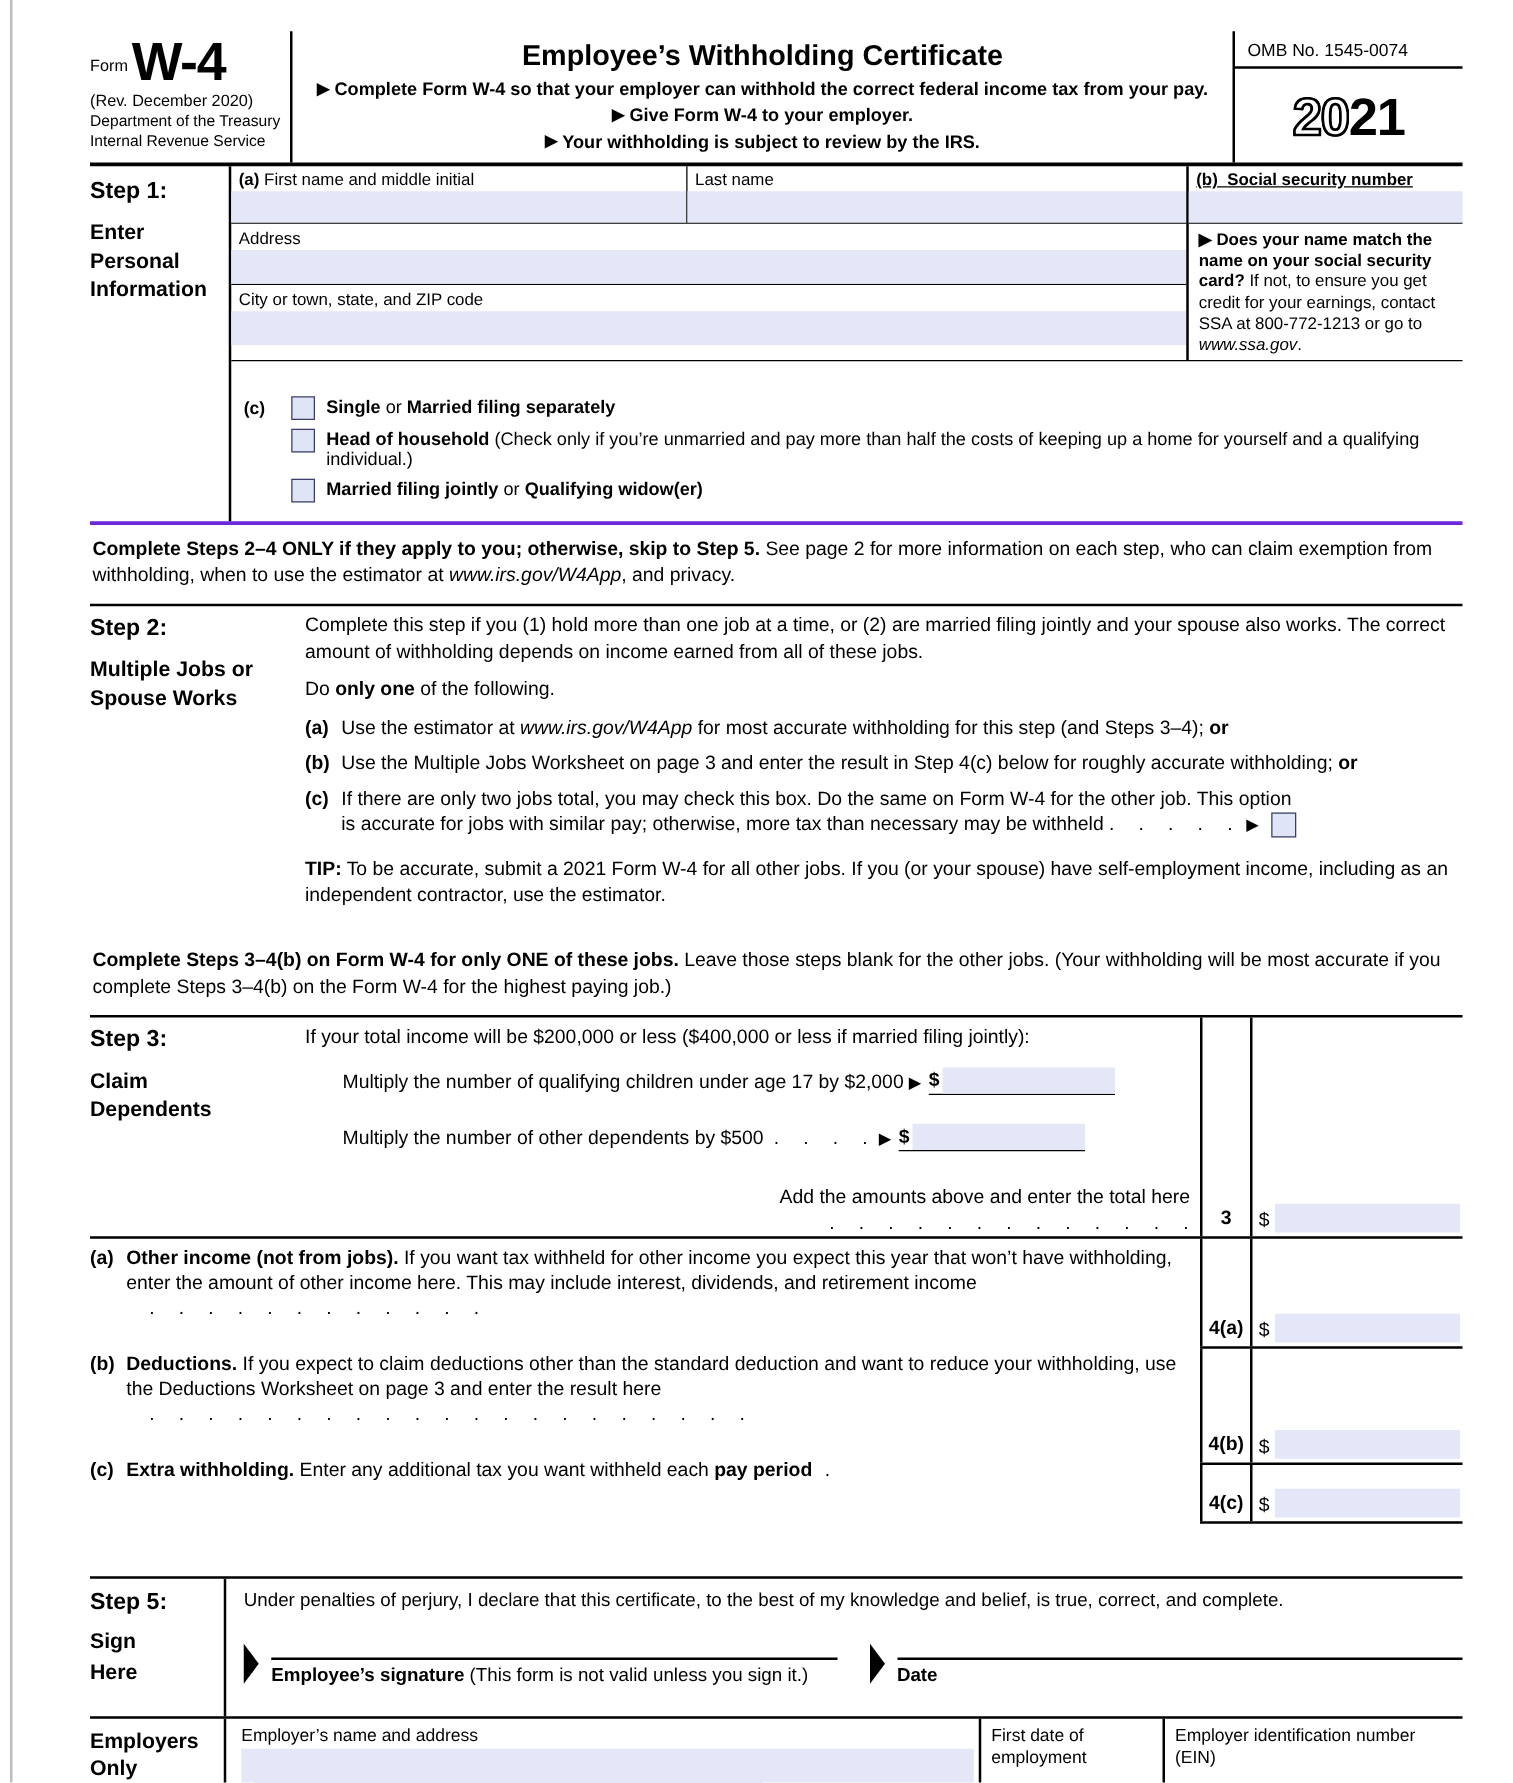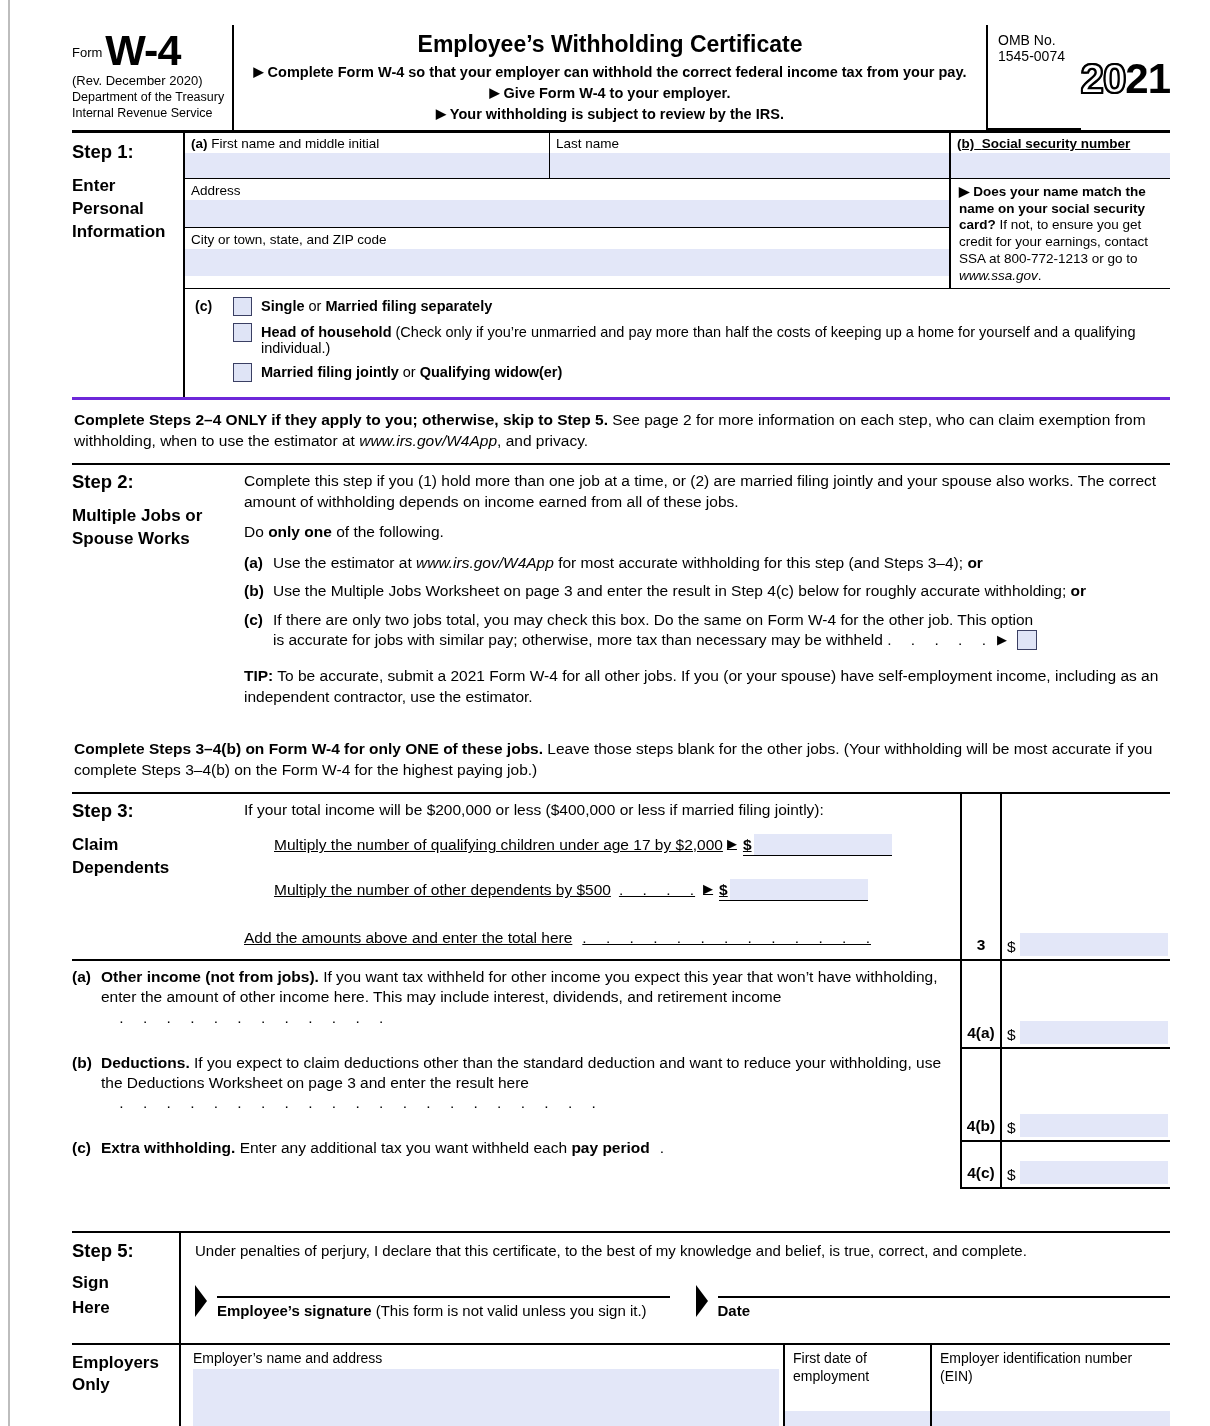--- a/index.html
+++ b/index.html
@@ -21,35 +21,35 @@
   .header{display:flex;border-bottom:3px solid #000;min-height:105px;}
   .h-left{width:156px;padding:8px 4px 2px 0;}
   .h-form-line{display:flex;align-items:flex-end;}
   .h-form-word{font-size:13px;padding-bottom:7px;}
   .h-form-num{font-size:43px;font-weight:bold;line-height:0.8;letter-spacing:-1px;margin-left:3px;}
   .h-rev{font-size:13px;margin-top:6px;}
   .h-dept{font-size:12.5px;margin-top:2px;}
   .h-center{flex:1;border-left:2px solid #000;border-right:2px solid #000;text-align:center;padding:4px 10px 2px;}
   .h-title{font-size:23px;font-weight:bold;margin:2px 0 4px;}
   .h-sub{font-size:14.5px;font-weight:bold;line-height:1.45;}
-  .h-right{width:182px;display:flex;flex-direction:row;}
+  .h-right{width:182px;display:flex;flex-direction:column;}
   .h-omb{font-size:14px;padding:7px 0 5px 10px;border-bottom:2px solid #000;}
   .h-year{flex:1;display:flex;align-items:center;justify-content:center;font-size:42px;font-weight:bold;letter-spacing:-1px;padding-top:2px;}
   .year-outline{
     color:#fff;
     -webkit-text-stroke:2px #000;
     text-shadow:-1px -1px 0 #000,1px -1px 0 #000,-1px 1px 0 #000,1px 1px 0 #000;
   }
 
   
   .step1{display:flex;border-bottom:3px solid #6d28d9;min-height:224px;}
   .s1-label{width:111px;border-right:2px solid #000;padding-top:8px;}
   .step-big{font-size:18.5px;font-weight:bold;}
   .step-sub{font-size:17px;font-weight:bold;line-height:1.35;margin-top:12px;}
-  .s1-content{flex:1;display:flex;flex-direction:column;}
+  .s1-content{flex:1;display:flex;flex-direction:column;gap:20px;}
   .s1-top{display:flex;border-bottom:1px solid #000;}
   .s1-fields{flex:1;display:flex;flex-direction:column;}
   .s1-row1{display:flex;border-bottom:1px solid #000;}
   .s1-cell{padding:2px 6px 0;display:flex;flex-direction:column;}
   .s1-cell .lab{font-size:13.5px;padding:1px 0 2px;}
   .s1-cell .fill{height:25px;margin:0 -6px 0 -6px;}
   .cell-first{flex:0 0 352px;}
   .cell-last{flex:1;border-left:1px solid #000;}
   .s1-row2,.s1-row3{padding:2px 6px 0;}
   .s1-row2{border-bottom:1px solid #000;}
@@ -84,21 +84,21 @@
   .tip{margin-top:16px;}
 
   
   .tbl{display:flex;border-top:2px solid #000;}
   .t-label{width:172px;box-sizing:border-box;padding:6px 30px 4px 0;}
   .t-body{flex:1;font-size:15.5px;line-height:1.3;padding:6px 8px 0 0;}
   .t-num{width:40px;border-left:2px solid #000;display:flex;align-items:flex-end;justify-content:center;font-weight:bold;font-size:15.5px;padding-bottom:5px;box-sizing:border-box;}
   .t-amt{width:170px;border-left:2px solid #000;display:flex;align-items:flex-end;padding:0 2px 3px 5px;box-sizing:border-box;font-size:15.5px;}
   .t-amt .fld{flex:1;height:23px;margin-left:4px;}
   .step3{min-height:165px;}
-  .s3-line{display:flex;align-items:center;margin:14px 0 0 30px;text-decoration:underline;}
+  .s3-line{display:flex;align-items:flex-end;margin:14px 0 0 30px;}
   .s3-line .txt{white-space:nowrap;}
   .dollar-wrap{display:inline-flex;align-items:flex-end;border-bottom:1.5px solid #000;margin-left:6px;}
   .dollar-wrap .ds{font-weight:bold;padding-right:2px;}
   .dollar-wrap .dfld{width:138px;height:21px;display:inline-block;}
   .s3-l2{margin-top:23px;}
   .s3-l3{margin-top:27px;}
   .step4{border-top:2px solid #000;}
   .s4-right{width:210px;display:flex;flex-direction:column;}
   .s4-row{display:flex;border-bottom:2px solid #000;}
   .s4-row .t-num{width:40px;border-left:2px solid #000;}
@@ -299,21 +299,21 @@
       </div>
       <div class="s3-line s3-l2">
         <span class="txt">Multiply the number of other dependents by $500</span>
         <span class="dots" style="margin:0 8px;">. . . .</span>
         <span class="arrow">▶</span>
         <span class="dollar-wrap">
             <span class="ds">$</span>
             <span class="dfld fld"></span>
           </span>
       </div>
-      <div class="s3-line s3-l3" style="margin-left:0;">
+      <div class="s3-line s3-l3" style="margin-left:0;flex-direction:column;">
         <span class="txt">Add the amounts above and enter the total here</span>
         <span class="dots" style="margin-left:10px;">. . . . . . . . . . . . .</span>
       </div>
     </div>
     <div class="t-num">3</div>
     <div class="t-amt">
       <span>$</span>
       <span class="fld"></span>
     </div>
   </div>

